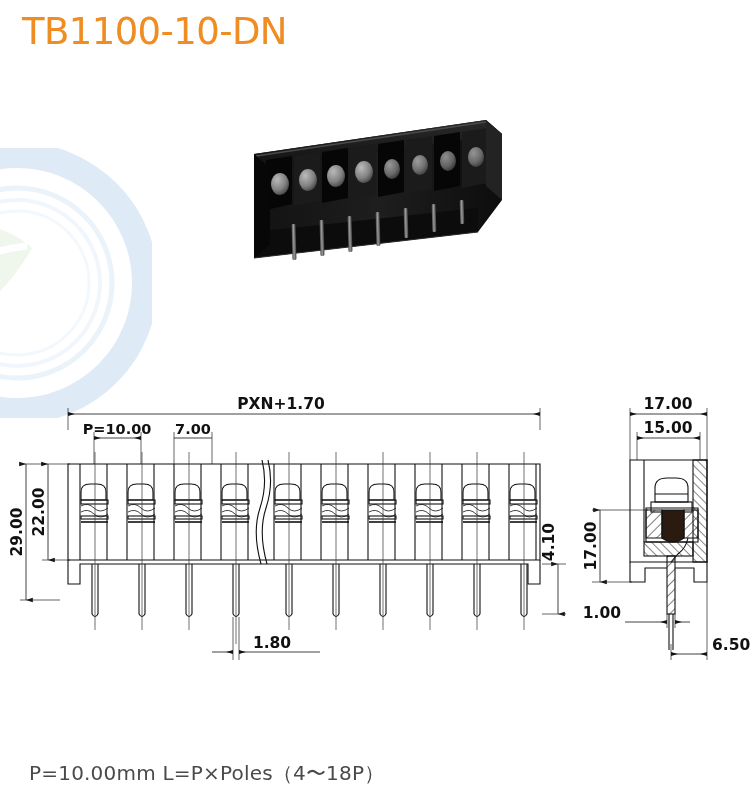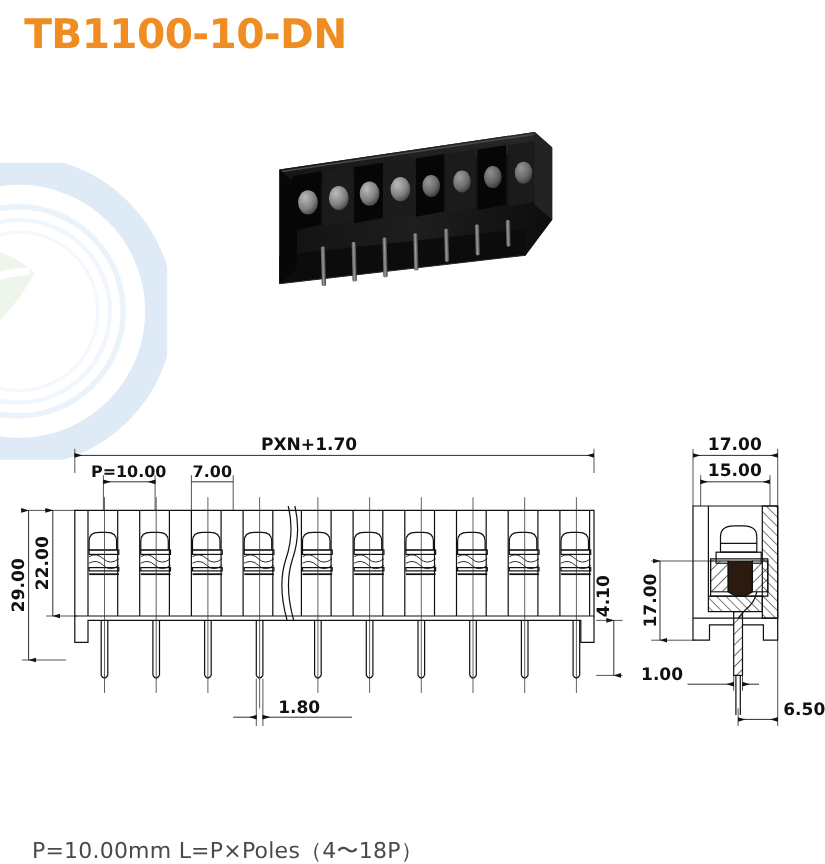--- a/index.html
+++ b/index.html
@@ -26,21 +26,21 @@
     pointer-events: none;
     z-index: 0;
   }
 
   
   #product-title {
     position: absolute;
     left: 22px;
     top: 10px;
     font-size: 37px;
-    font-weight: bold;
+    font-weight: normal;
     letter-spacing: -0.6px;
     color: #ef8d23;
     font-family: "DejaVu Sans", sans-serif;
     z-index: 5;
     white-space: nowrap;
   }
 
   
   #product-photo {
     position: absolute;

